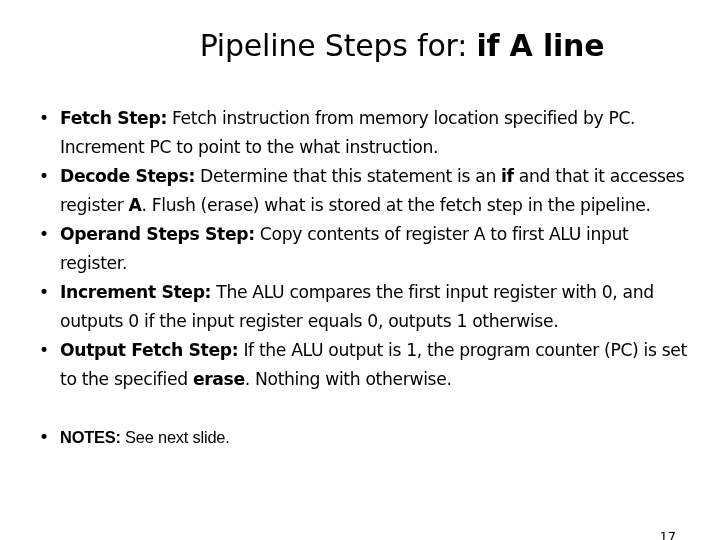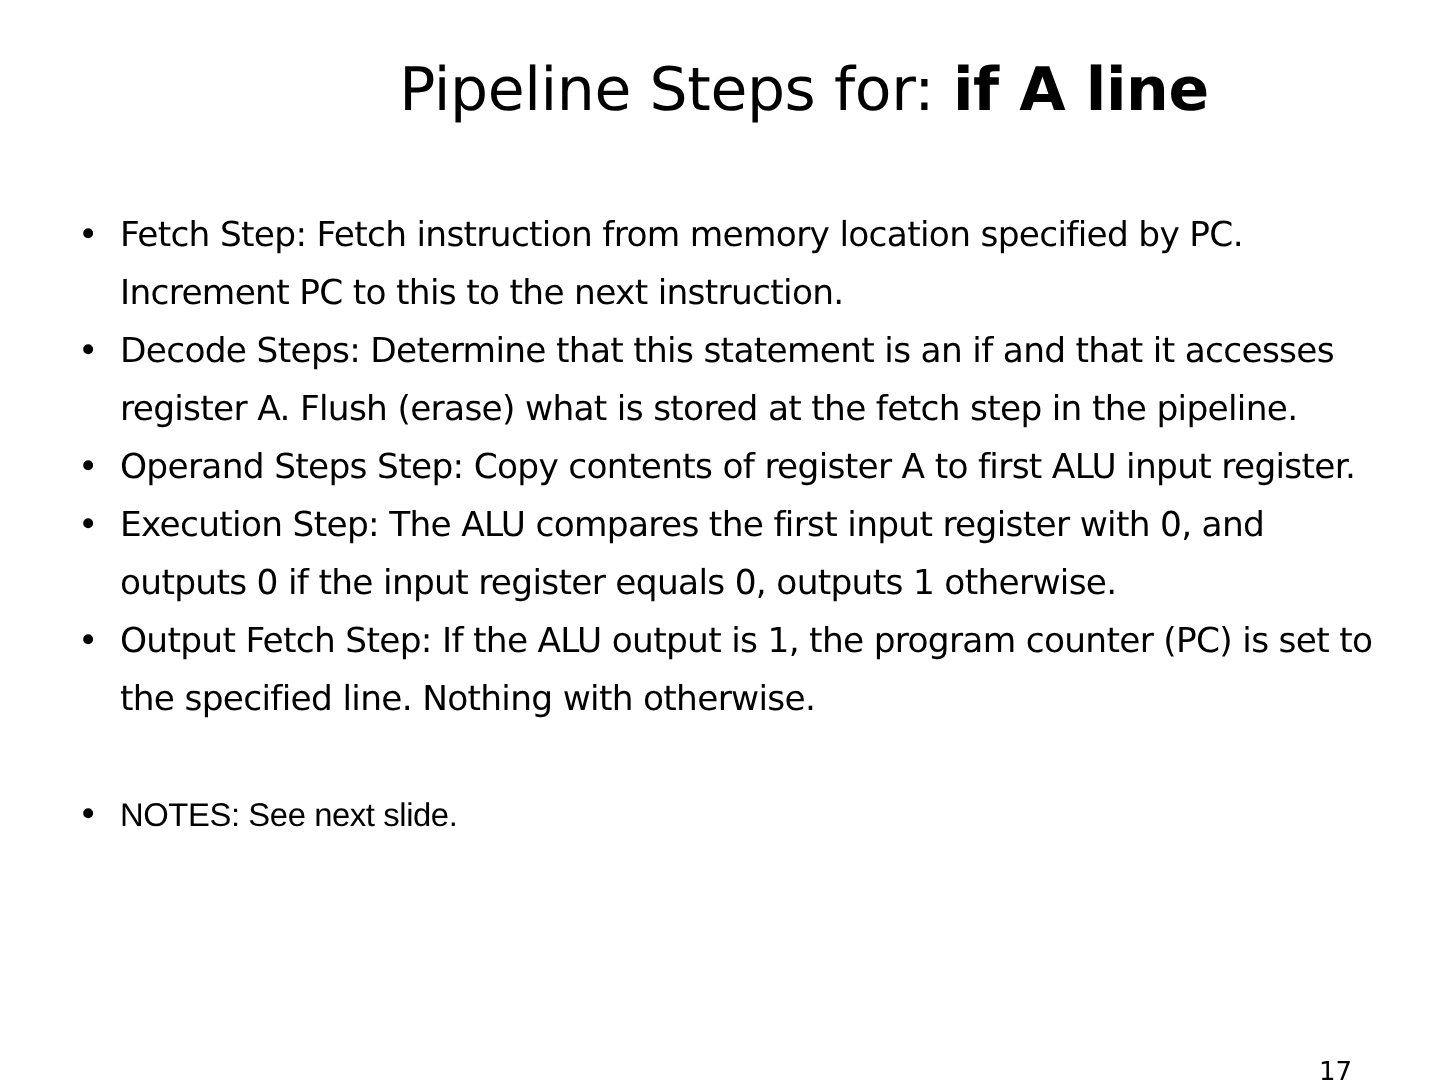--- a/index.html
+++ b/index.html
@@ -69,24 +69,24 @@
     line-height: 29px;
     user-select: none;
   }
 
   .bullet-text {
     flex: 1 1 auto;
     padding-right: 2px;
   }
 
   .bullet-text .lead {
-    font-weight: 400;
+    font-weight: 700;
   }
   .bullet-text .em {
-    font-weight: 400;
+    font-weight: 700;
   }
 
   
   .bullet-gap {
     height: 29px;
   }
 
   
   .notes-row {
     font-family: "Liberation Sans", sans-serif;
@@ -112,41 +112,41 @@
 <body>
 
 <div class="slide">
 
   <div class="slide-title"><span>Pipeline Steps for: </span><span class="em">if A line</span></div>
 
   <div class="body-list">
 
     <div class="bullet-row">
       <span class="bullet-marker">•</span>
-      <span class="bullet-text"><span class="lead">Fetch Step:</span><span> Fetch instruction from memory location specified by PC. Increment PC to this to the next instruction.</span><span class="em"></span><span></span><span class="em"></span><span></span></span>
+      <span class="bullet-text"><span class="lead">Fetch Step:</span><span> Fetch instruction from memory location specified by PC. Increment PC to point to the what instruction.</span><span class="em"></span><span></span><span class="em"></span><span></span></span>
     </div>
 
     <div class="bullet-row">
       <span class="bullet-marker">•</span>
       <span class="bullet-text"><span class="lead">Decode Steps:</span><span> Determine that this statement is an </span><span class="em">if</span><span> and that it accesses register </span><span class="em">A</span><span>. Flush (erase) what is stored at the fetch step in the pipeline.</span></span>
     </div>
 
     <div class="bullet-row">
       <span class="bullet-marker">•</span>
       <span class="bullet-text"><span class="lead">Operand Steps Step:</span><span> Copy contents of register A to first ALU input register.</span><span class="em"></span><span></span><span class="em"></span><span></span></span>
     </div>
 
     <div class="bullet-row">
       <span class="bullet-marker">•</span>
-      <span class="bullet-text"><span class="lead">Execution Step:</span><span> The ALU compares the first input register with 0, and outputs 0 if the input register equals 0, outputs 1 otherwise.</span><span class="em"></span><span></span><span class="em"></span><span></span></span>
+      <span class="bullet-text"><span class="lead">Increment Step:</span><span> The ALU compares the first input register with 0, and outputs 0 if the input register equals 0, outputs 1 otherwise.</span><span class="em"></span><span></span><span class="em"></span><span></span></span>
     </div>
 
     <div class="bullet-row">
       <span class="bullet-marker">•</span>
-      <span class="bullet-text"><span class="lead">Output Fetch Step:</span><span> If the ALU output is 1, the program counter (PC) is set to the specified </span><span class="em">line</span><span>. Nothing with otherwise.</span><span class="em"></span><span></span></span>
+      <span class="bullet-text"><span class="lead">Output Fetch Step:</span><span> If the ALU output is 1, the program counter (PC) is set to the specified </span><span class="em">erase</span><span>. Nothing with otherwise.</span><span class="em"></span><span></span></span>
     </div>
 
     <div class="bullet-gap"></div>
 
     <div class="bullet-row notes-row">
       <span class="bullet-marker">•</span>
       <span class="bullet-text"><span class="lead">NOTES:</span><span> See next slide.</span></span>
     </div>
 
   </div>

